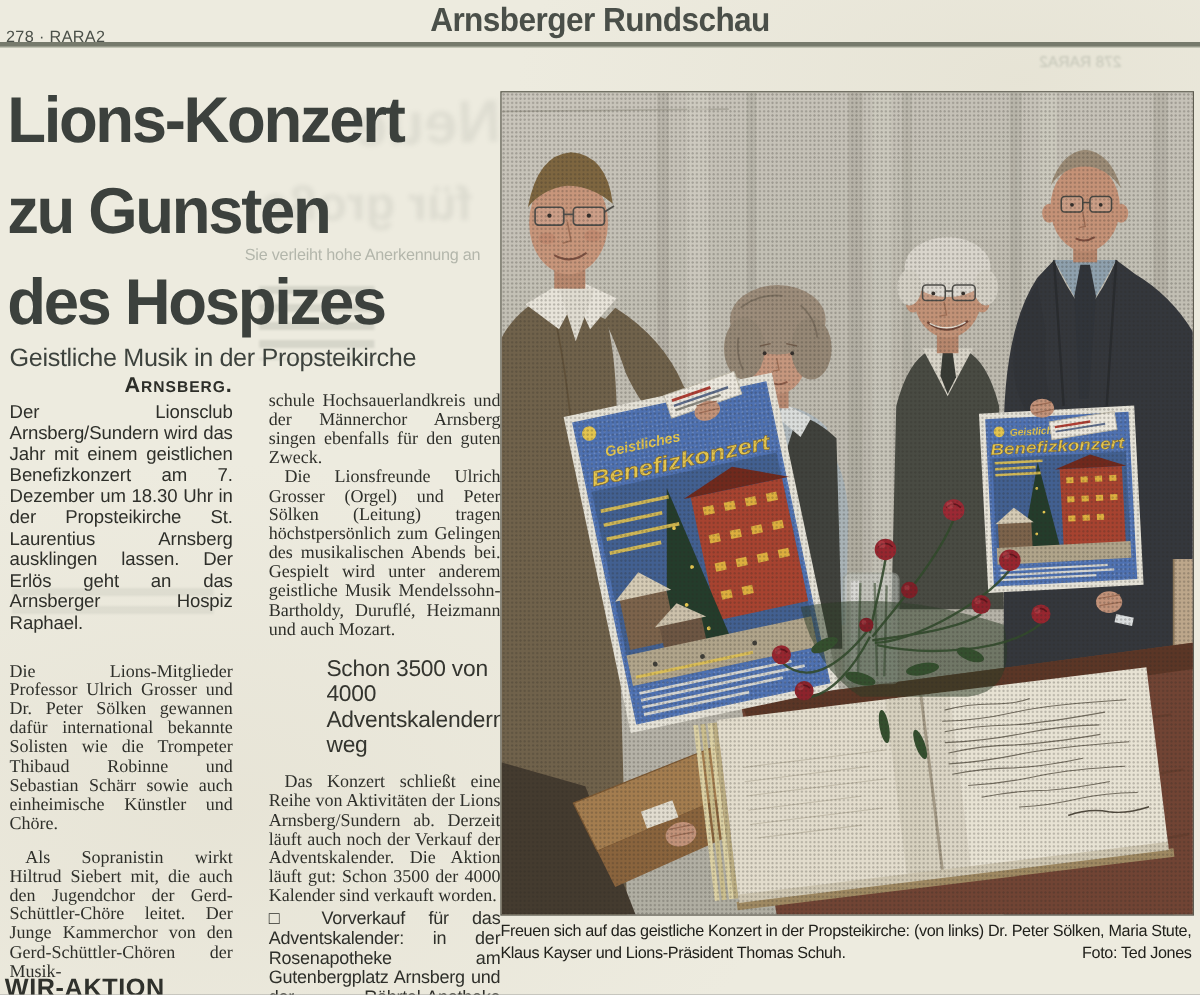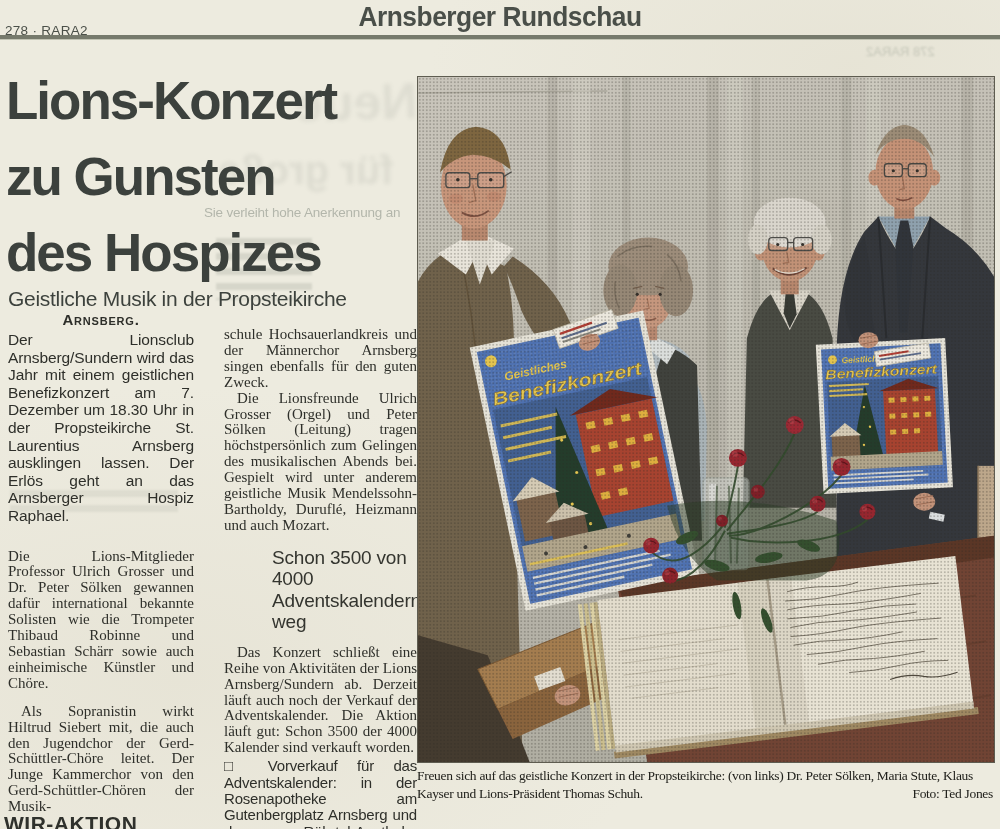--- a/index.html
+++ b/index.html
@@ -26,39 +26,39 @@
   .ghost-edition{left:866px;top:44px;font-size:13px;color:#b7baac;opacity:.75;filter:blur(.8px);transform:scaleX(-1);}
   
   .headline{position:absolute;left:6px;top:62px;width:412px;font-size:54px;line-height:76px;font-weight:bold;
     letter-spacing:-2px;color:#3c413d;transform:scaleX(.98);transform-origin:left top;}
   .subheadline{position:absolute;left:8px;top:287px;font-size:21px;color:#3d423d;letter-spacing:-.3px;}
   
   .col{position:absolute;text-align:justify;}
   .col1{left:8px;top:311px;width:186px;}
   .col2{left:224px;top:327px;width:193px;}
   .location{font-family:"Liberation Sans",sans-serif;font-variant:small-caps;font-weight:bold;
-    font-size:15px;letter-spacing:.8px;color:#2d2e29;margin-bottom:3px;text-align:center;}
+    font-size:18px;letter-spacing:.8px;color:#2d2e29;margin-bottom:3px;text-align:right;}
   .lead{font-size:15.5px;line-height:17.6px;letter-spacing:-.1px;}
   .serif{font-family:"Liberation Serif",serif;font-size:15px;line-height:15.9px;}
   .indent{text-indent:13px;}
   .mt-big{margin-top:24px;}
   .crosshead{font-size:19px;line-height:21.5px;color:#34352f;letter-spacing:-.2px;text-align:left;margin-top:15px;}
   .mt-med{margin-top:12px;}
   .col2 .crosshead{margin-top:13px;margin-left:48px;}
   .sans-note{font-size:15px;line-height:16.4px;margin-top:2px;letter-spacing:-.2px;}
   .cutoff{position:absolute;left:4px;top:812px;font-size:21px;font-weight:bold;letter-spacing:.5px;color:#2f312c;}
   
   .photo{position:absolute;left:417px;top:76px;width:578px;height:687px;box-sizing:border-box;
     border:1px solid #5e5c50;background:#bdbbb0;}
   .photo svg{display:block;width:100%;height:100%;}
   .photo::after{content:"";position:absolute;inset:0;
     background-image:radial-gradient(rgba(42,40,34,.25) .8px,transparent 1.1px);
     background-size:3.5px 3.5px;pointer-events:none;}
   .caption{position:absolute;left:417px;top:767px;width:578px;font-size:13.5px;line-height:18px;
-    letter-spacing:-.3px;color:#21211c;font-family:Liberation Serif, serif;}
+    letter-spacing:-.3px;color:#21211c;}
   .credit{position:absolute;right:2px;top:18px;}
 </style>
 </head>
 <body>
 
 <div class="page">
 
   <div class="edition">278 · RARA2</div>
   <div class="masthead">Arnsberger Rundschau</div>
   <div class="rule"></div>

